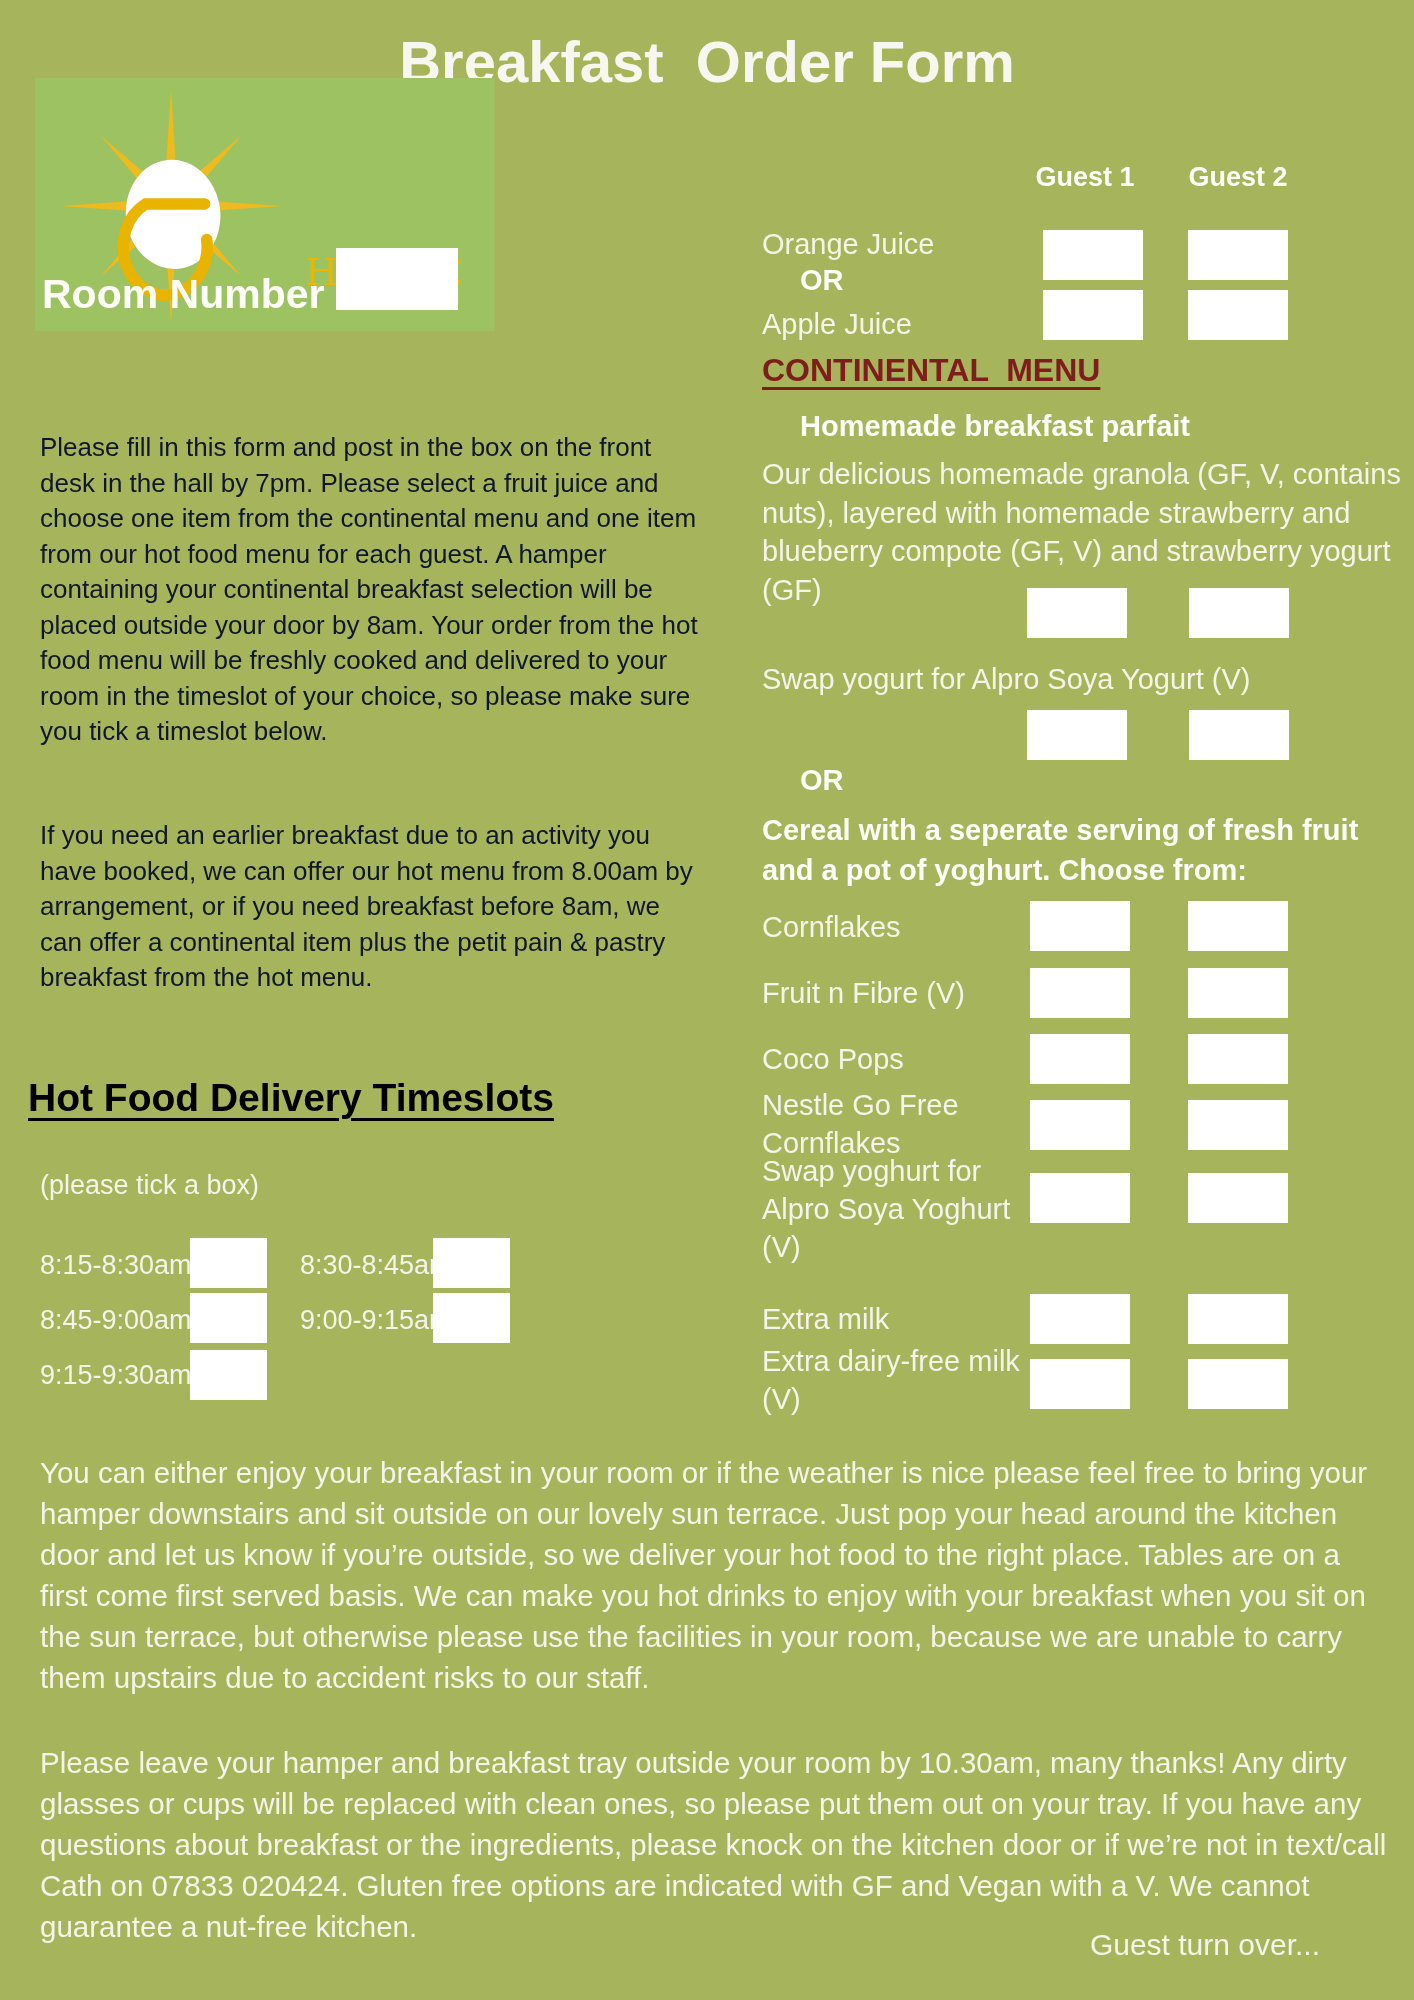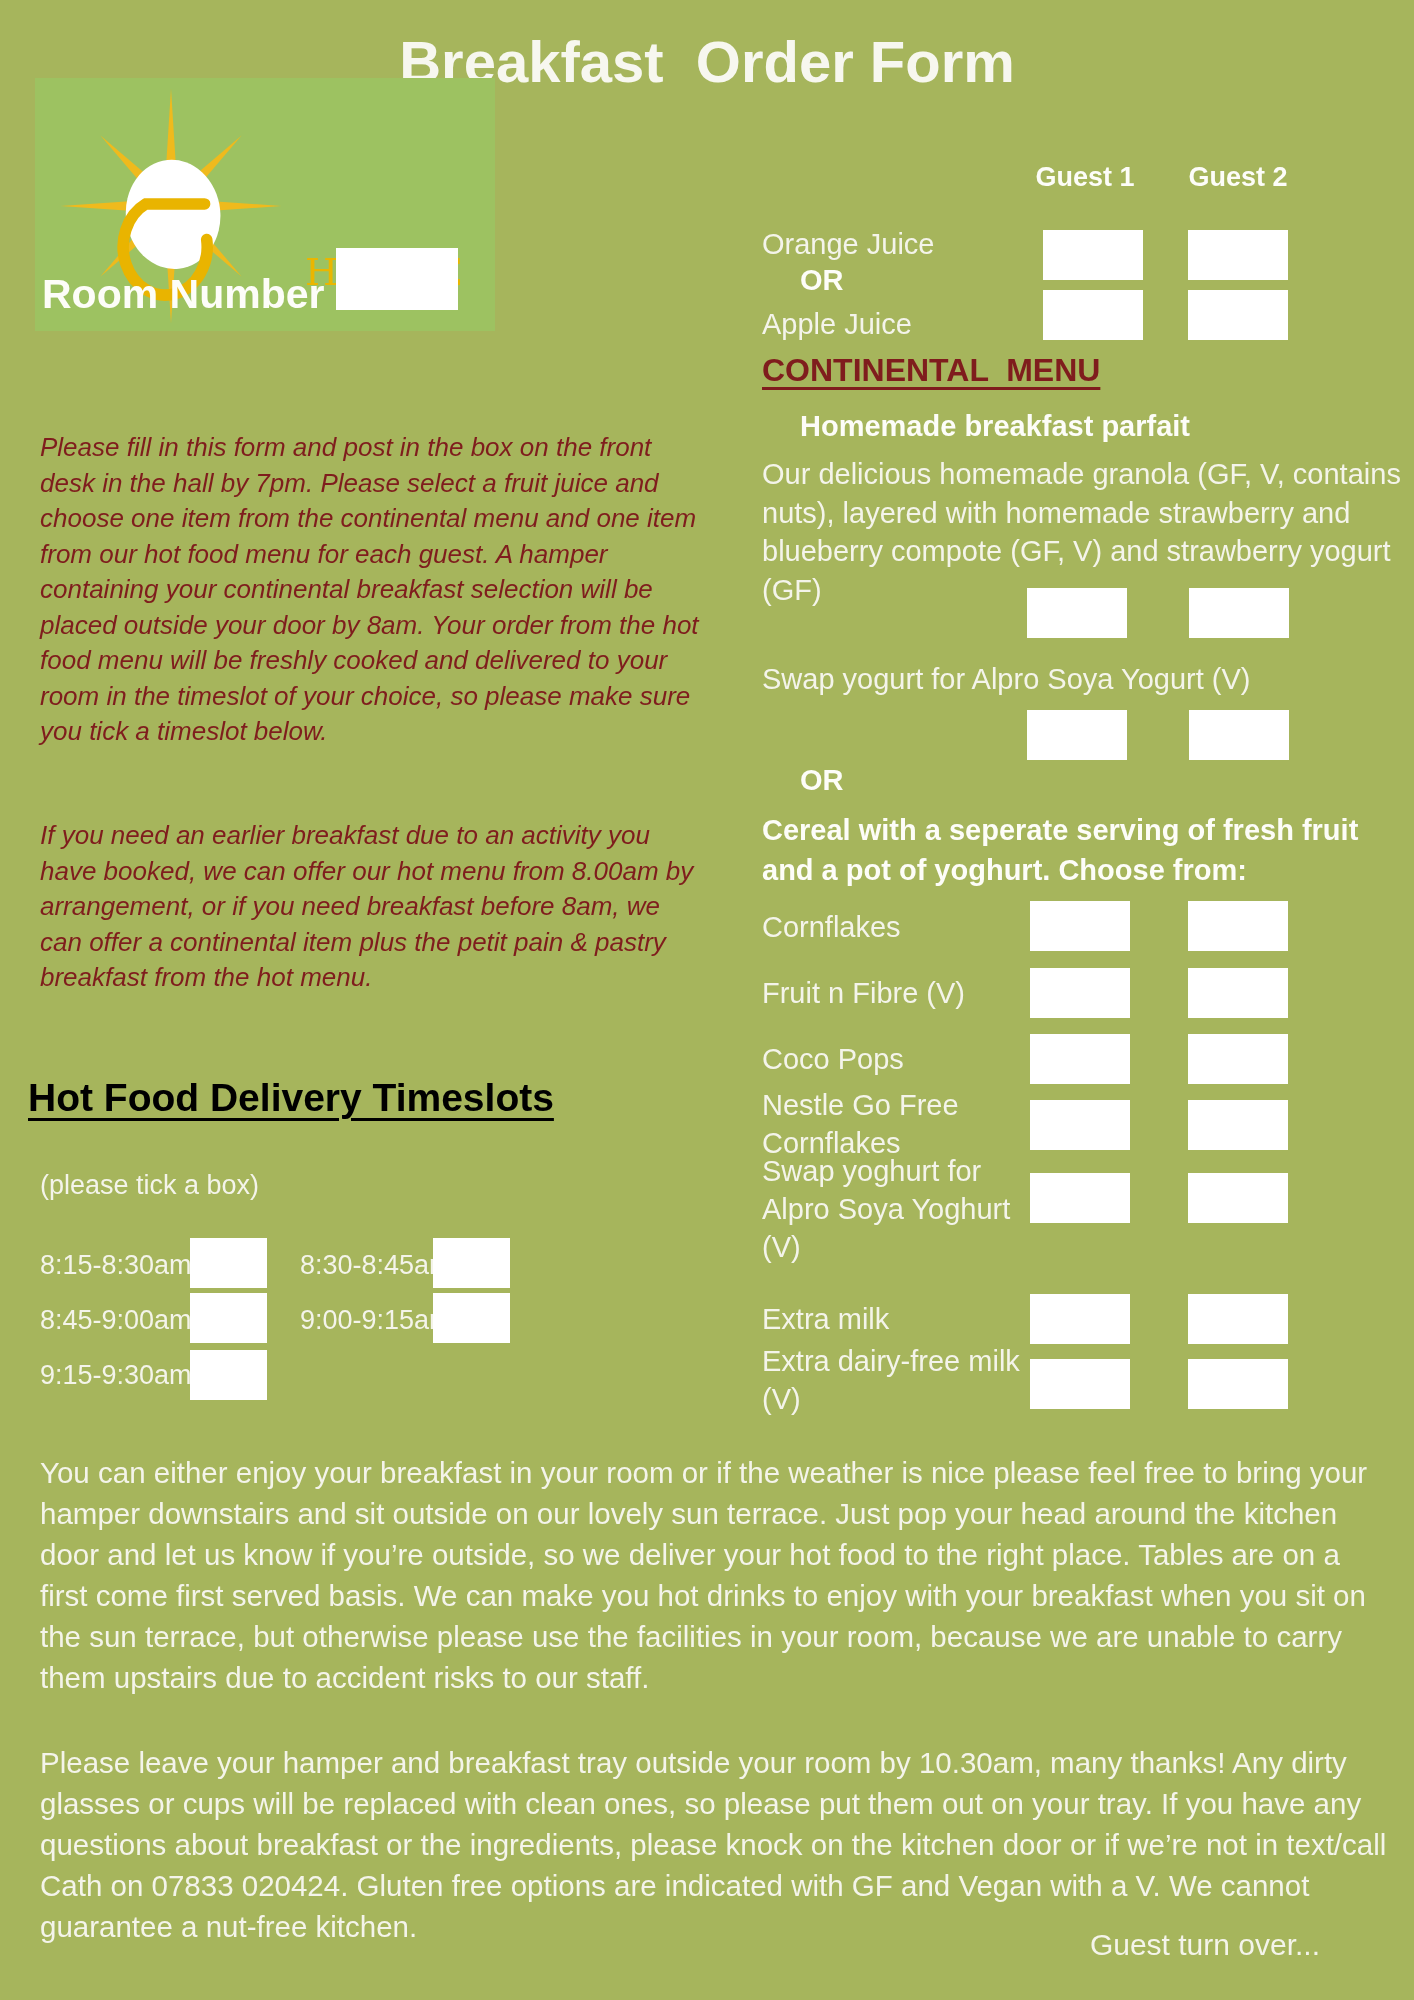--- a/index.html
+++ b/index.html
@@ -35,21 +35,21 @@
   }
   .room-label{
     left:42px;top:256px;
     font-size:41px;font-weight:700;color:#fdfdf8;margin-top:15px;
   }
   .room-input{
     left:336px;top:248px;width:122px;height:62px;background:#ffffff;
   }
   .para-left{
     left:40px;width:662px;
-    font-size:26px;line-height:35.5px;color:#7f1d1d;font-style:italic;
+    font-size:26px;line-height:35.5px;color:#0f172a;
   }
   .hotfood-heading{
     left:28px;top:1076px;
     font-size:39px;font-weight:700;color:#000000;
     text-decoration:underline;text-decoration-thickness:3px;text-underline-offset:7px;
   }
   .tick-note{left:40px;top:1170px;font-size:27px;}
   .ts-label{font-size:27px;}
   .cb{background:#ffffff;}
   .cb-ts{width:77px;height:50px;}

